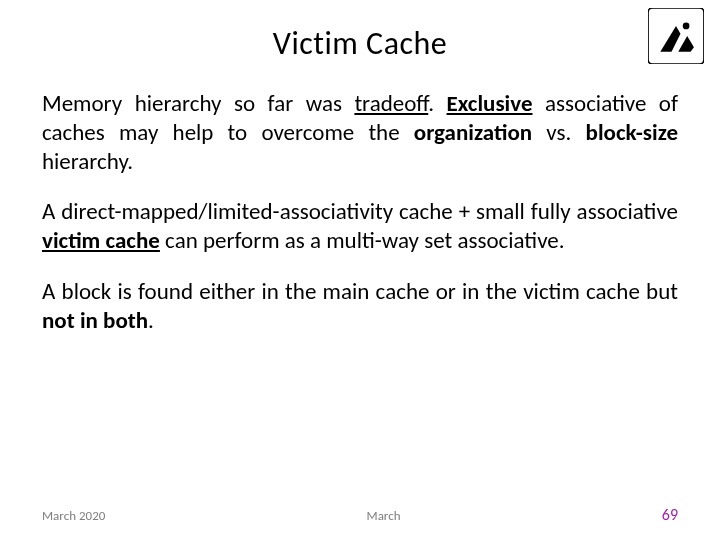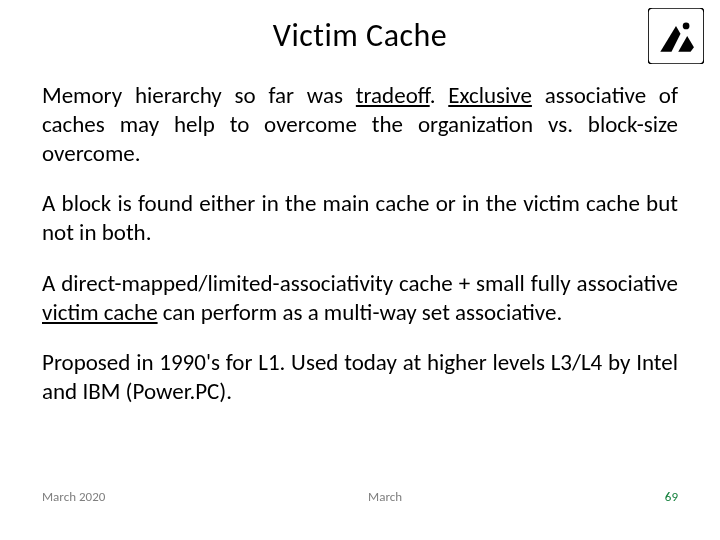--- a/index.html
+++ b/index.html
@@ -1,59 +1,56 @@
 <!DOCTYPE html>
 <html><head>
 <meta charset="utf-8">
 <style>
   * { margin: 0; padding: 0; box-sizing: border-box; }
   html, body { width: 720px; height: 540px; background: #fff; font-family: Calibri, Arial, sans-serif; color: #000; }
-  .slide { position: relative; width: 720px; height: 540px; padding: 16px 42px 0 42px; }
+  .slide { position: relative; width: 720px; height: 540px; padding: 24px 42px 0 42px; }
   .logo { position: absolute; top: 8px; right: 16px; width: 56px; height: 56px; }
   .logo svg { width: 100%; height: 100%; display: block; }
   .title { font-size: 32px; font-weight: 400; text-align: center; margin-bottom: 26px; letter-spacing: 0.5px; }
   .body { font-size: 23px; line-height: 1.25; }
   .para { text-align: justify; margin-bottom: 22px; }
   .u { text-decoration: underline; }
-  .b { font-weight: 400; margin-top: 32px; }
-  .footer { position: absolute; left: 42px; right: 42px; bottom: 36px; font-size: 13px; color: #7f7f7f; display: flex; justify-content: space-between; align-items: baseline; }
-  .footer .page { font-size: 13px; color: #15803d; }
+  .b { font-weight: 700; margin-top: 32px; }
+  .footer { position: absolute; left: 42px; right: 42px; bottom: 16px; font-size: 13px; color: #7f7f7f; display: flex; justify-content: space-between; align-items: baseline; }
+  .footer .page { font-size: 16px; color: #a21caf; }
 </style>
 </head>
 <body>
 
 <div class="slide">
   <div class="logo">
     <svg viewBox="0 0 100 100">
       <rect x="0" y="0" width="100" height="100" rx="8" fill="#fff" stroke="#000" stroke-width="3"></rect>
       <path d="M22 78 L50 32 L58 46 L42 78 Z" fill="#000"></path>
       <path d="M54 78 L70 50 L82 70 L76 78 Z" fill="#000"></path>
       <circle cx="68" cy="32" r="6" fill="#000"></circle>
     </svg>
   </div>
 
   <h1 class="title">Victim Cache</h1>
 
   <div class="body">
 
     <p class="para">
-      <span>Memory hierarchy so far was </span><span class="u">tradeoff</span><span>. </span><span class="b u">Exclusive</span><span> associative of caches may help to overcome the </span><span class="b">organization</span><span> vs. </span><span class="b">block-size</span><span> overcome.</span>
-    </p>
-
-    <p class="para">
-      <span>A block is found either in the main cache or in the victim cache but </span><span class="b">not in both</span><span>.</span>
+      <span>Memory hierarchy so far was </span><span class="u">tradeoff</span><span>. </span><span class="b u">Exclusive</span><span> associative of caches may help to overcome the </span><span class="b">organization</span><span> vs. </span><span class="b">block-size</span><span> hierarchy.</span>
     </p>
 
     <p class="para">
       <span>A direct-mapped/limited-associativity cache + small fully associative </span><span class="b u">victim cache</span><span> can perform as a multi-way set associative.</span>
     </p>
 
     <p class="para">
-      <span>Proposed in 1990's for L1. Used today at higher levels L3/L4 by Intel and IBM (Power.PC).</span>
+      <span>A block is found either in the main cache or in the victim cache but </span><span class="b">not in both</span><span>.</span>
     </p>
+
 
   </div>
 
   <div class="footer">
     <span>March 2020</span>
     <span>March</span>
     <span class="page">69</span>
   </div>
 </div>
 

